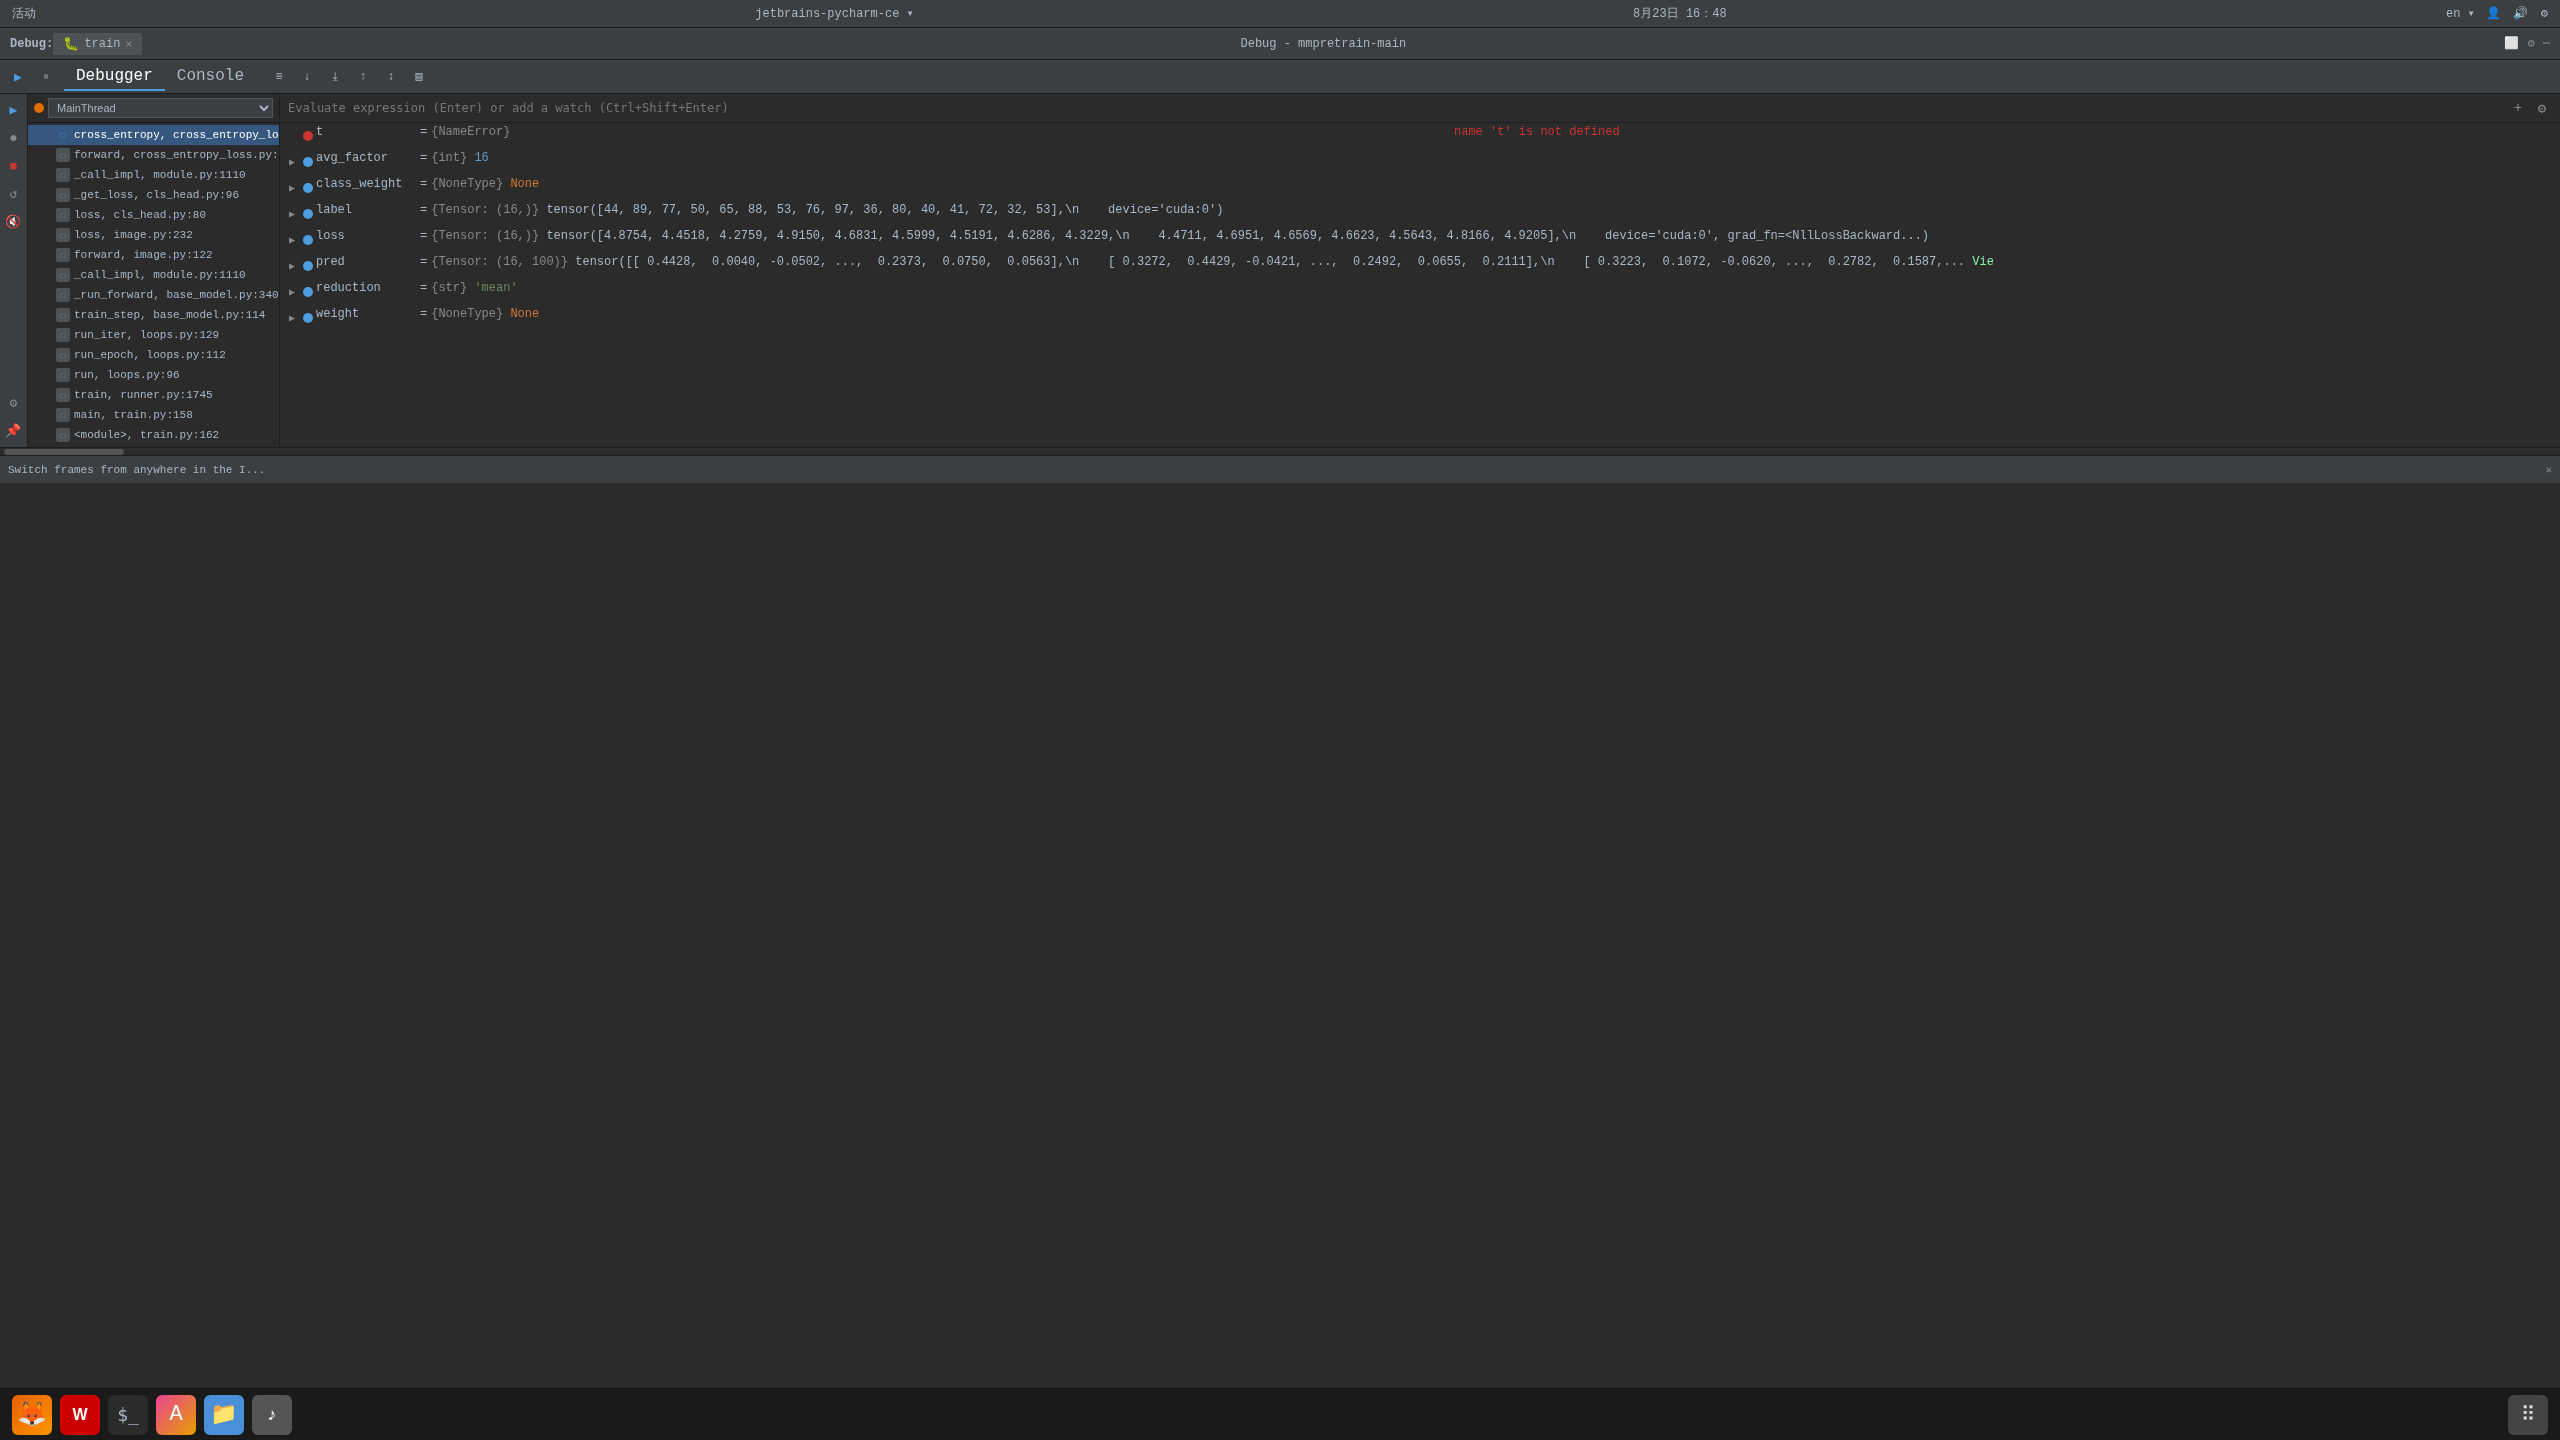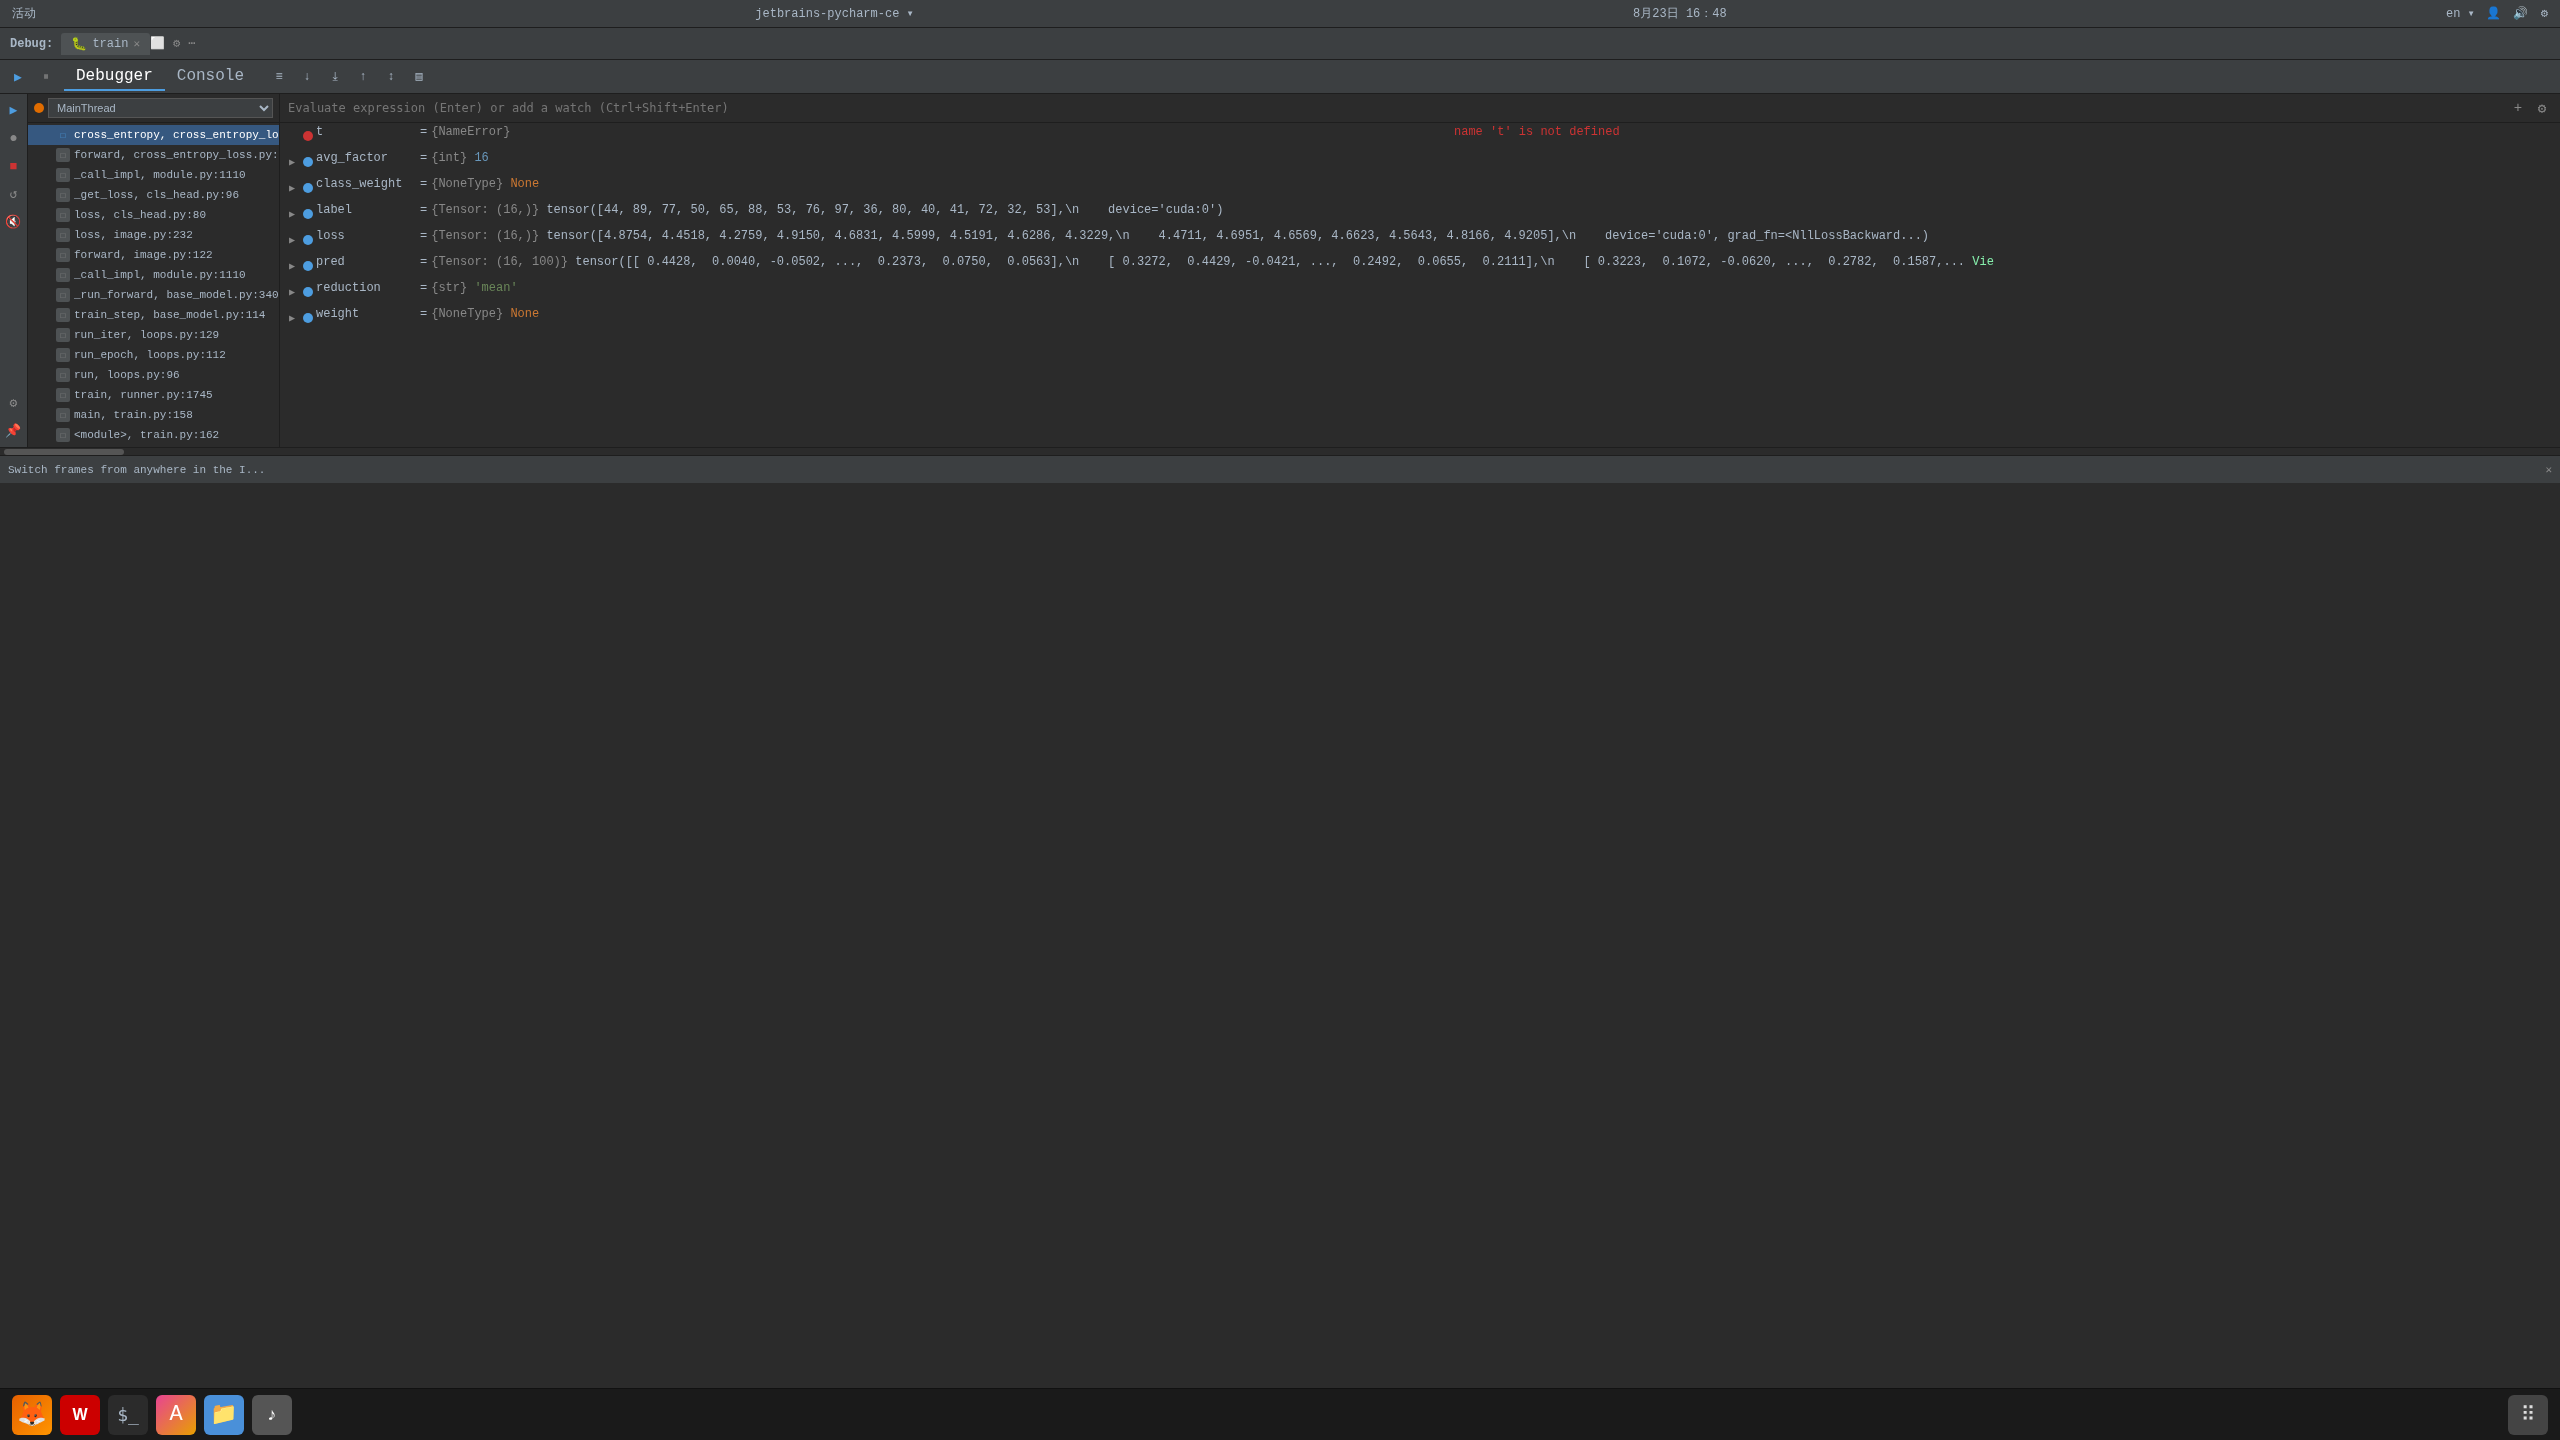--- a/index.html
+++ b/index.html
@@ -28,21 +28,20 @@
       background: #3c3f41;
       height: 32px;
       display: flex;
       align-items: center;
       padding: 0 10px;
       border-bottom: 1px solid #1e1e1e;
     }
     .debug-label {
       color: #a9b7c6;
       font-size: 12px;
-      margin-right: 8px;
       font-weight: bold;
       text-align: right;
     }
     .tab-item {
       background: #4e5254;
       color: #a9b7c6;
       padding: 3px 10px;
       border-radius: 3px 3px 0 0;
       font-size: 12px;
       display: flex;
@@ -389,20 +388,21 @@
   </div>
 </div>
 
 <div class="title-bar">
   <span class="debug-label">Debug:</span>
   <div class="tab-item">
     <span class="bug-icon">🐛</span>
     <span>train</span>
     <span class="tab-close">✕</span>
   </div>
+  <div class="title-center">Debug - mmpretrain-main</div>
   <div class="title-right">
     <span style="cursor:pointer;">⬜</span>
     <span style="cursor:pointer;">⚙</span>
     <span style="cursor:pointer;">⋯</span>
   </div>
 </div>
 
 <div class="toolbar">
   <div class="left-icons" style="width:auto;flex-direction:row;background:transparent;border:none;">
     <div class="left-icon active">▶</div>

